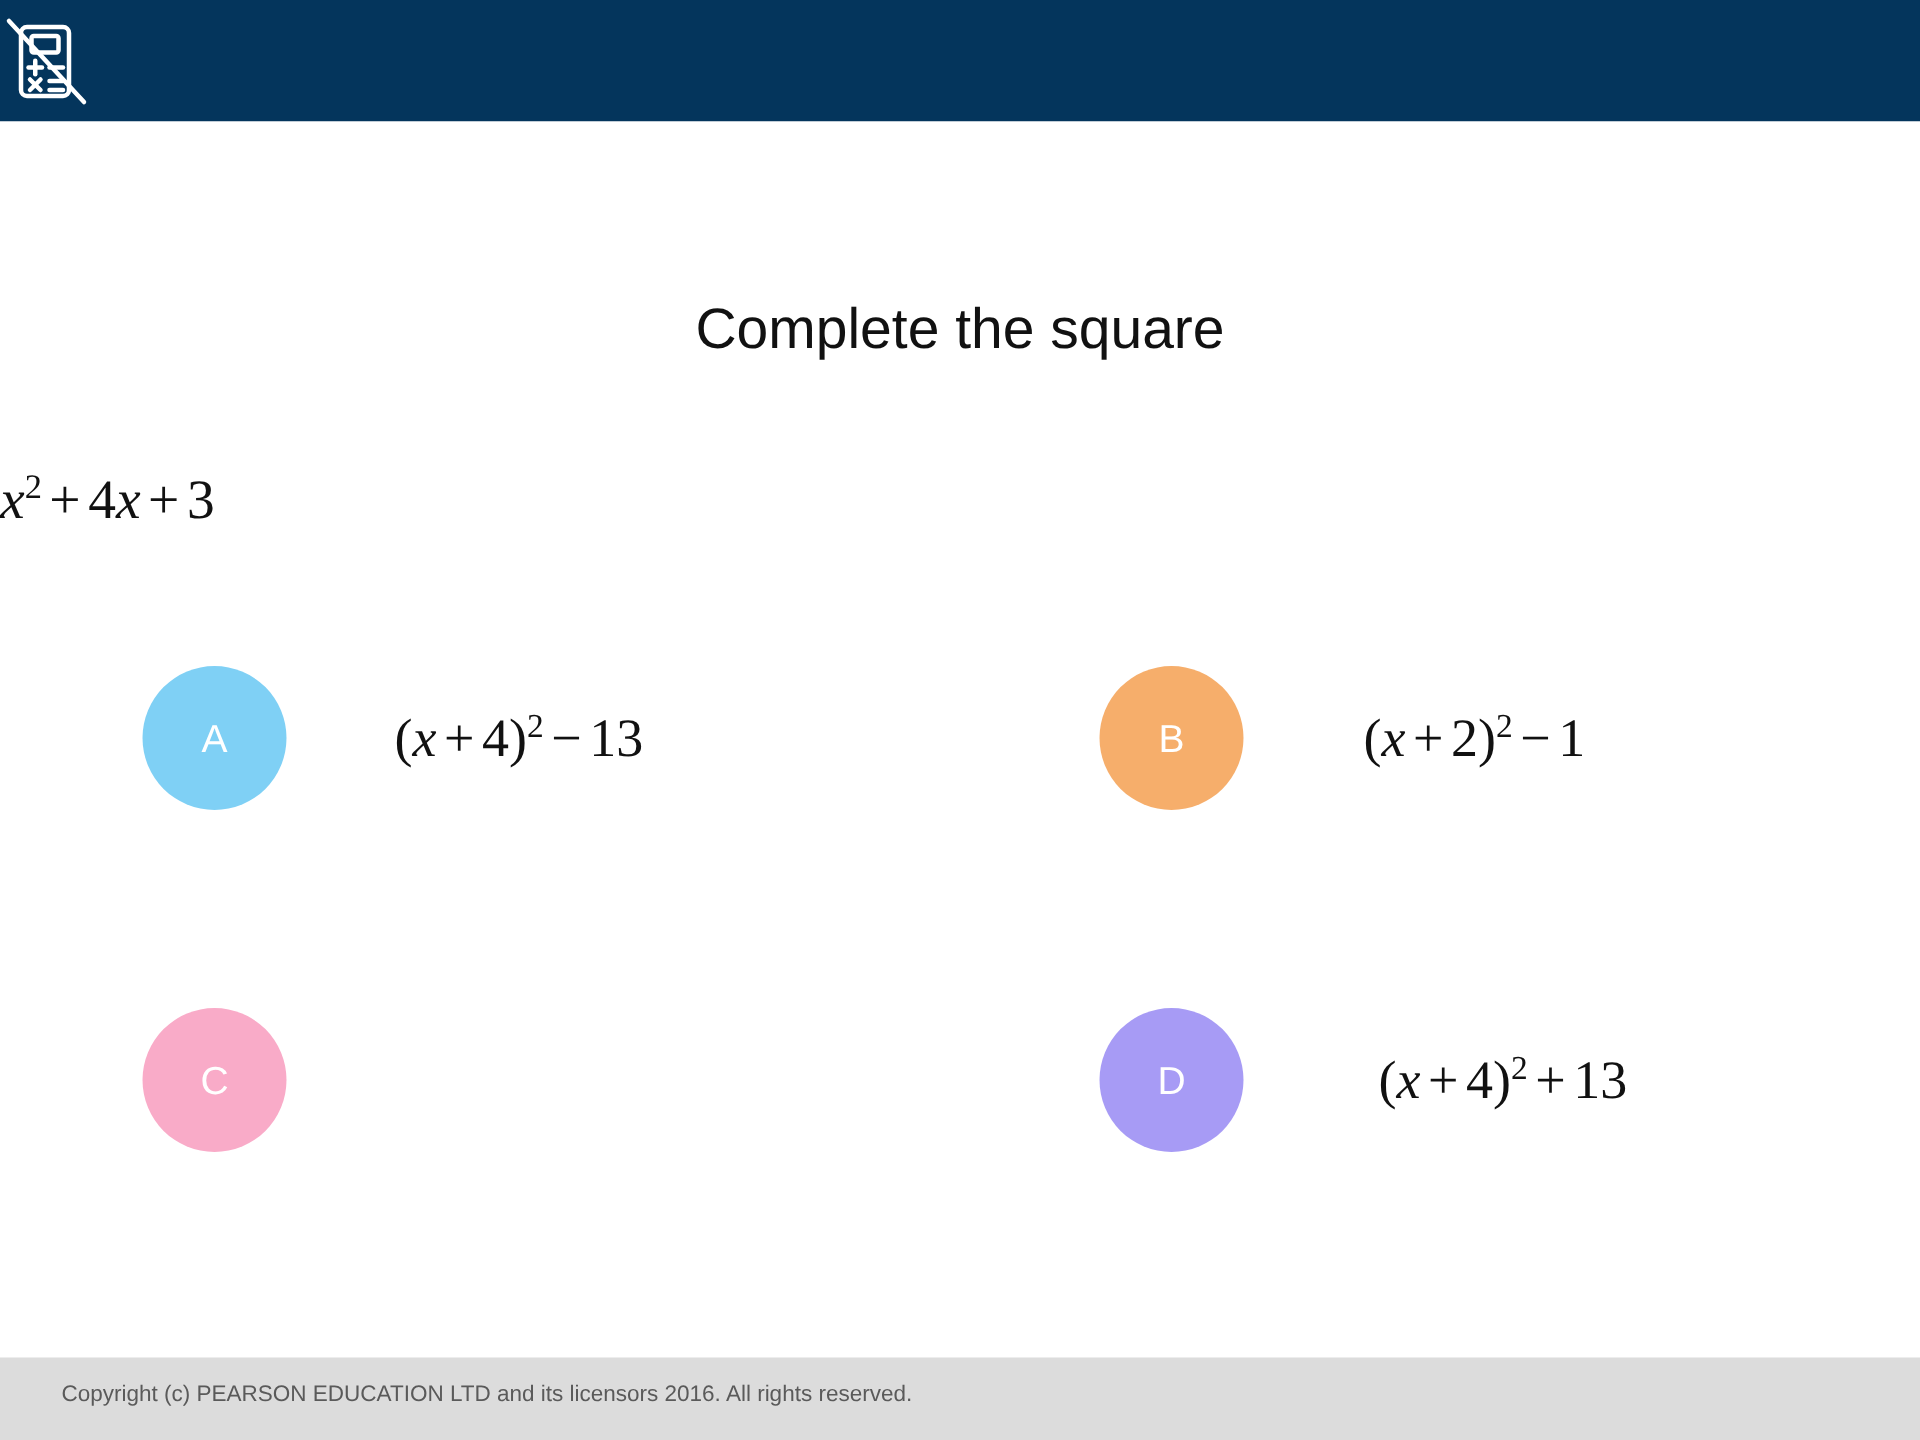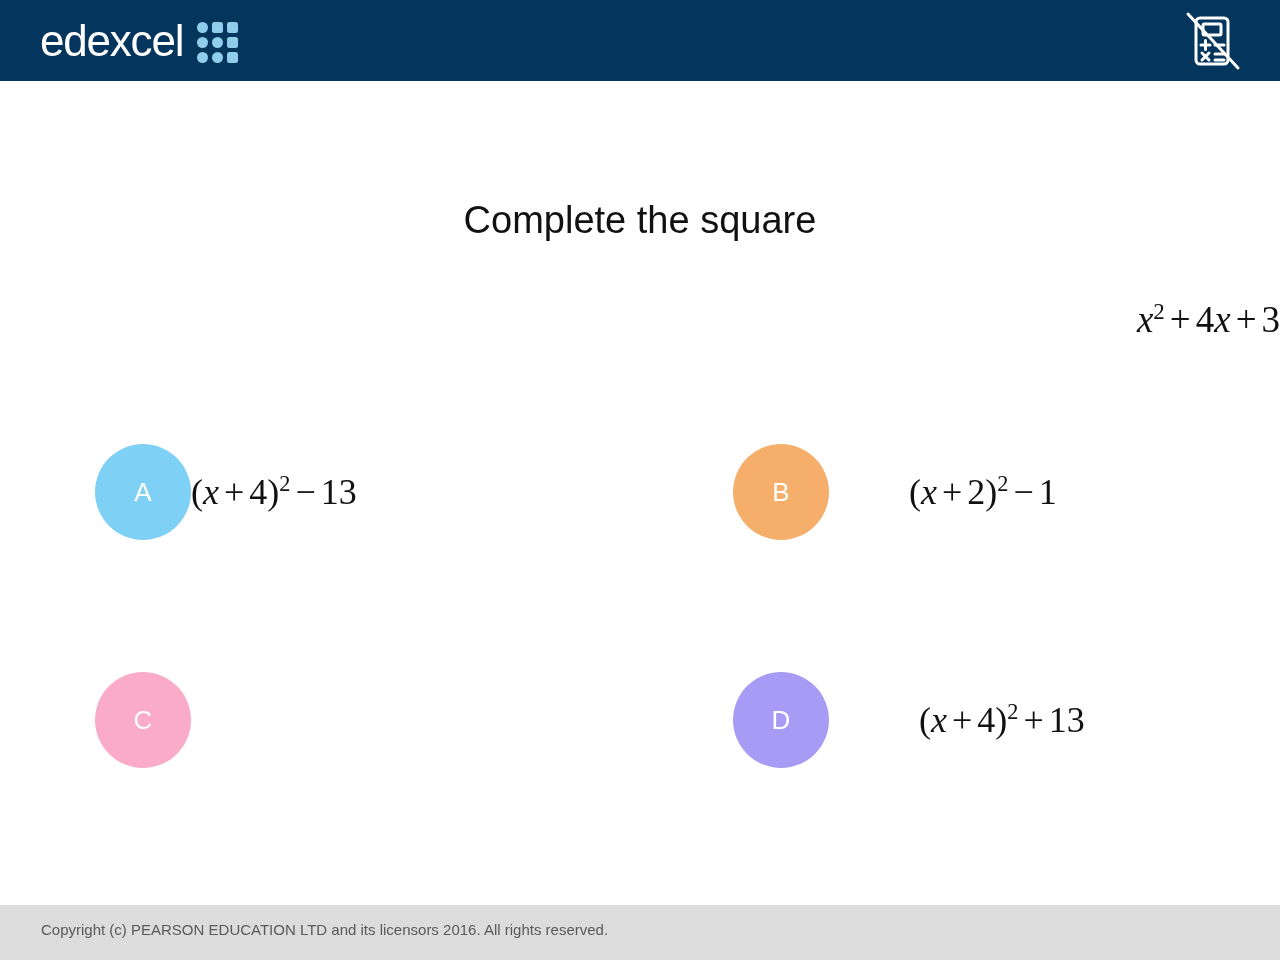--- a/index.html
+++ b/index.html
@@ -82,23 +82,23 @@
     text-align: center;
     font-size: 38px;
     color: #111111;
     font-family: "Liberation Sans", sans-serif;
     white-space: nowrap;
   }
 
   .question-expression {
     position: absolute;
     left: 0;
-    top: 217px;
-    width: 1280px;
-    text-align: right;
+    top: 231px;
+    width: 1280px;
+    text-align: left;
     font-size: 37px;
     color: #111111;
     font-family: "Liberation Serif", serif;
     white-space: nowrap;
   }
 
   
   .math {
     font-family: "Liberation Serif", serif;
     color: #111111;
@@ -149,20 +149,21 @@
     display: flex;
     align-items: center;
     justify-content: center;
     color: #ffffff;
     font-size: 26px;
     font-family: "Liberation Sans", sans-serif;
     flex: 0 0 auto;
   }
   .option-text {
     font-size: 36px;
+    margin-left: 72px;
     white-space: nowrap;
   }
   .option.pos-b .option-text { margin-left: 80px; }
   .option.pos-c .option-text { margin-left: 82px; }
   .option.pos-d .option-text { margin-left: 90px; }
 
   
   .footer {
     position: absolute;
     left: 0;
@@ -179,34 +180,20 @@
     color: #5A5A5A;
     font-family: "Liberation Sans", sans-serif;
     white-space: nowrap;
   }
 </style>
 </head>
 <body>
 
 <div class="header" style="background: rgb(4, 53, 92);">
 
-  <div class="brand">
-    <span class="brand-wordmark">edexcel</span>
-    <span class="brand-grid">
-      <i class="r" style="background: rgb(143, 205, 235);"></i>
-        <i style="background: rgb(143, 205, 235);"></i>
-        <i style="background: rgb(143, 205, 235);"></i>
-      <i class="r" style="background: rgb(143, 205, 235);"></i>
-        <i class="r" style="background: rgb(143, 205, 235);"></i>
-        <i style="background: rgb(143, 205, 235);"></i>
-      <i class="r" style="background: rgb(143, 205, 235);"></i>
-        <i class="r" style="background: rgb(143, 205, 235);"></i>
-        <i style="background: rgb(143, 205, 235);"></i>
-    </span>
-  </div>
 
   <div class="no-calc">
     <svg viewBox="0 0 62 62" width="62" height="62" aria-hidden="true">
       <rect x="14" y="8" width="32" height="46" rx="4" ry="4" fill="none" stroke="#ffffff" stroke-width="3"></rect>
       <rect x="21" y="14" width="18" height="11" rx="1.5" ry="1.5" fill="none" stroke="#ffffff" stroke-width="3"></rect>
 
       <line x1="19" y1="35" x2="28" y2="35" stroke="#ffffff" stroke-width="3" stroke-linecap="round"></line>
       <line x1="23.5" y1="30.5" x2="23.5" y2="39.5" stroke="#ffffff" stroke-width="3" stroke-linecap="round"></line>
 
       <line x1="33" y1="35" x2="42" y2="35" stroke="#ffffff" stroke-width="3" stroke-linecap="round"></line>

